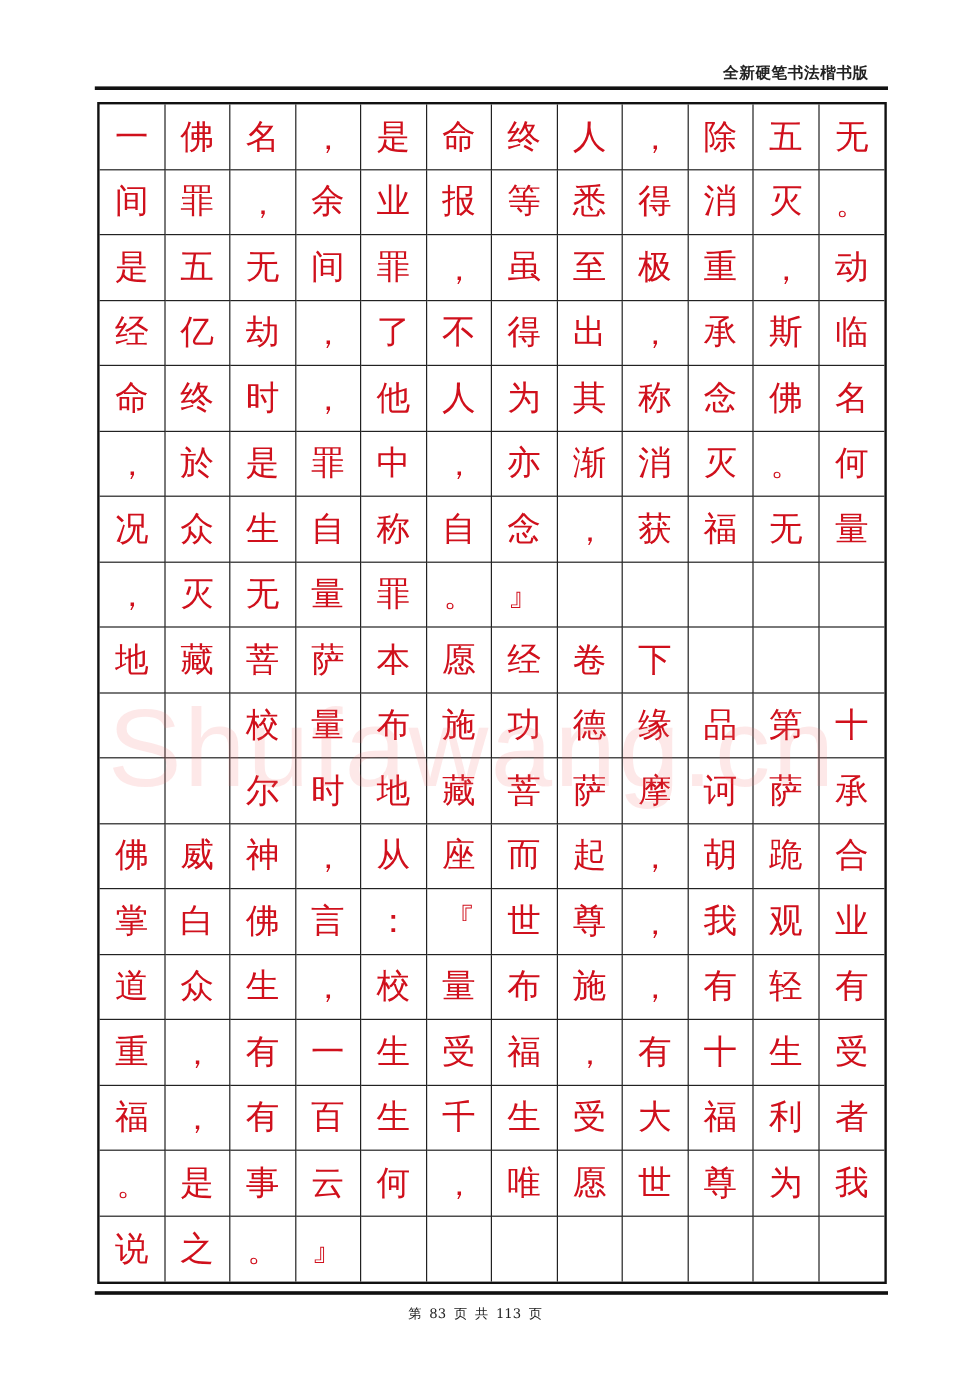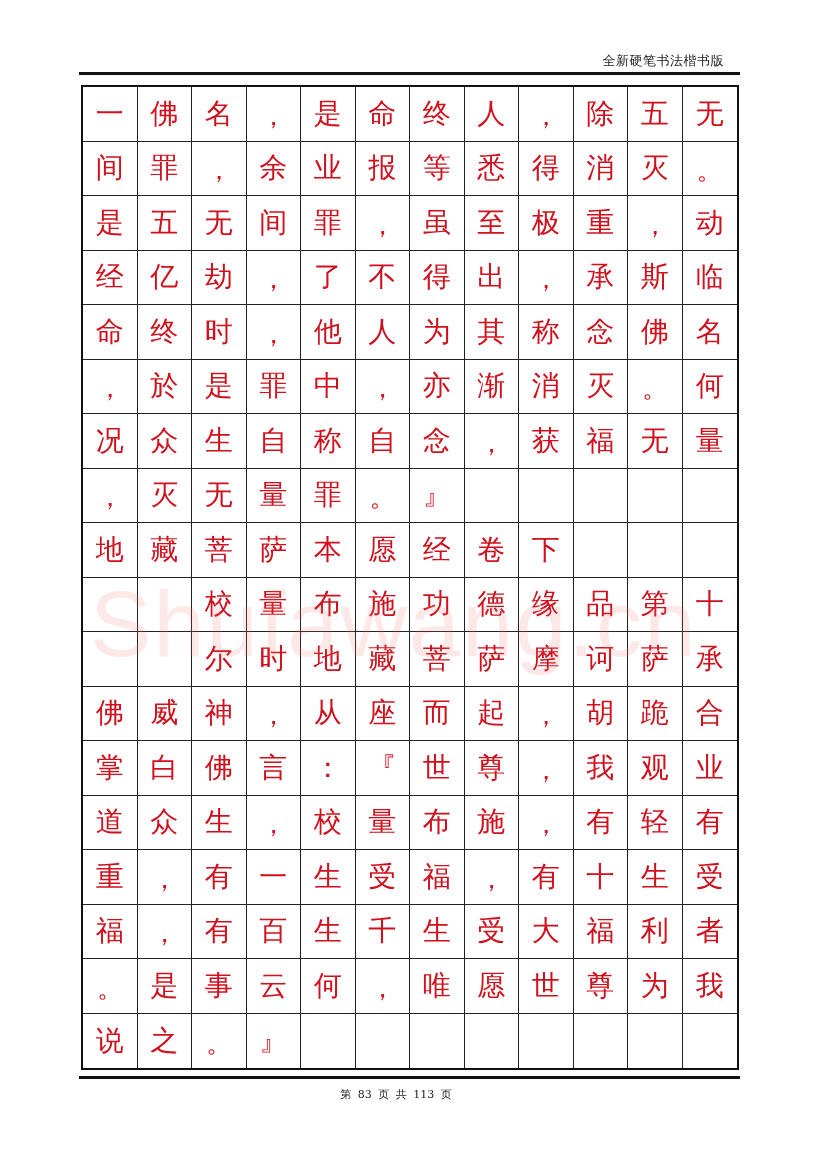--- a/index.html
+++ b/index.html
@@ -1,17 +1,17 @@
 <!DOCTYPE html>
 <html><head>
 <meta charset="utf-8">
 <style>
   html, body { margin: 0; padding: 0; background: #ffffff; }
   body { width: 816px; height: 1154px; position: relative; overflow: hidden; font-family: "DejaVu Serif", serif; }
-  .header-title { position: absolute; right: 92px; top: 52px; font-family: "DejaVu Sans", sans-serif; font-size: 13px; color: #222; letter-spacing: 0.5px; }
+  .header-title { position: absolute; right: 92px; top: 52px; font-family: "DejaVu Sans", sans-serif; font-size: 13px; color: #222; letter-spacing: 0.5px; font-weight: bold; }
   .header-rule { position: absolute; left: 79px; width: 661px; top: 72px; height: 3px; background: #111; }
   .watermark { position: absolute; left: 90px; top: 572px; font-family: "Liberation Sans", sans-serif; font-size: 92px; color: rgba(240,110,110,0.16); letter-spacing: 2px; pointer-events: none; white-space: nowrap; z-index: 2; }
   .grid { position: absolute; left: 81px; top: 85px; width: 654px; height: 981px; border: 2px solid #111; display: grid; grid-template-columns: repeat(12, 1fr); grid-template-rows: repeat(18, 1fr); box-sizing: content-box; }
   .cell { border-right: 1px solid #222; border-bottom: 1px solid #222; display: flex; align-items: center; justify-content: center; font-family: "DejaVu Serif", serif; font-size: 28px; color: #d0101c; line-height: 1; }
   .cell:nth-child(12n) { border-right: none; }
   .cell.last-row { border-bottom: none; }
   .cell.punct { font-size: 26px; align-items: flex-end; justify-content: flex-start; padding-left: 14px; padding-bottom: 12px; box-sizing: border-box; }
   .footer-rule { position: absolute; left: 79px; width: 661px; top: 1076px; height: 3px; background: #111; }
   .footer-text { position: absolute; left: 0; width: 792px; top: 1087px; text-align: center; font-family: "DejaVu Serif", serif; font-size: 11px; color: #222; word-spacing: 3px; }
 </style>

